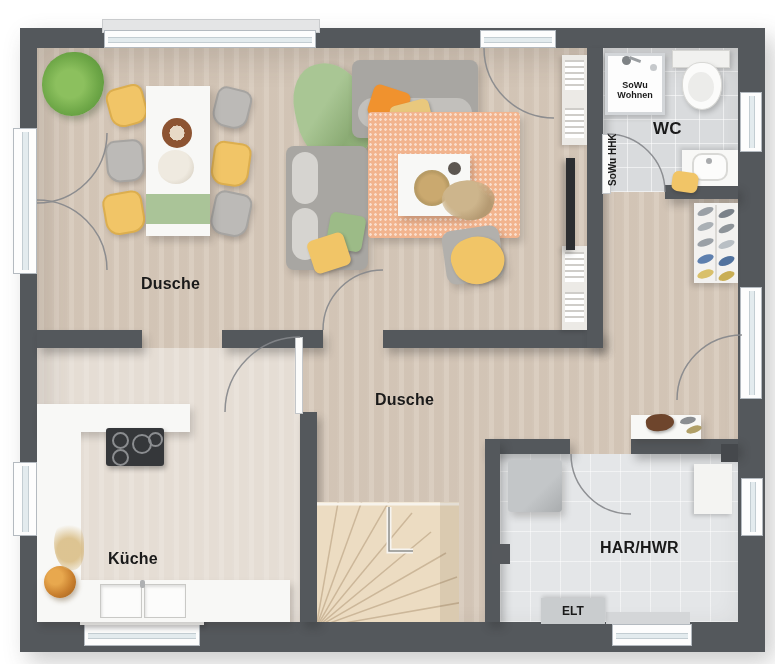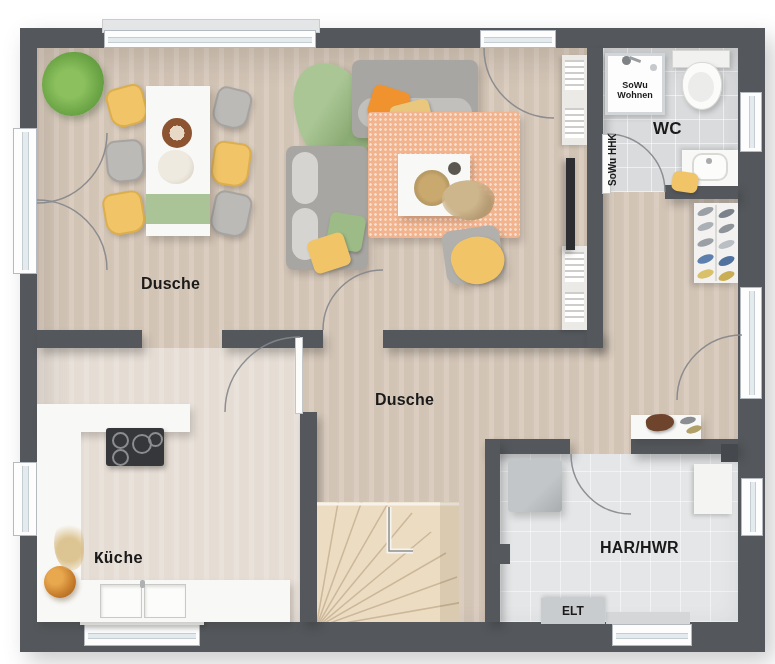--- a/index.html
+++ b/index.html
@@ -232,18 +232,18 @@
       <path d="M 323 330 A 60 60 0 0 1 383 270"></path>
       <path d="M 300 337 A 75 75 0 0 0 225 412"></path>
       <path d="M 607 134 A 58 58 0 0 1 665 192"></path>
       <path d="M 677 400 A 65 65 0 0 1 742 335"></path>
       <path d="M 571 454 A 60 60 0 0 0 631 514"></path>
     </g>
   </svg>
 
   <div class="abs room-label" style="left:141px;top:276px;">Dusche</div>
   <div class="abs room-label" style="left:375px;top:392px;">Dusche</div>
-  <div class="abs room-label" style="left:94px;top:551px;font-family:Liberation Mono, monospace;">Küche</div>
+  <div class="abs room-label" style="left:108px;top:551px;">Küche</div>
   <div class="abs room-label" style="left:600px;top:540px;">HAR/HWR</div>
   <div class="abs room-label" style="left:653px;top:120px;font-size:17px;text-align:center;">WC</div>
   <div class="abs small-label vlabel" style="left:607px;top:186px;font-size:10px;">SoWu HHK</div>
 
 </div>
 
 </body></html>

